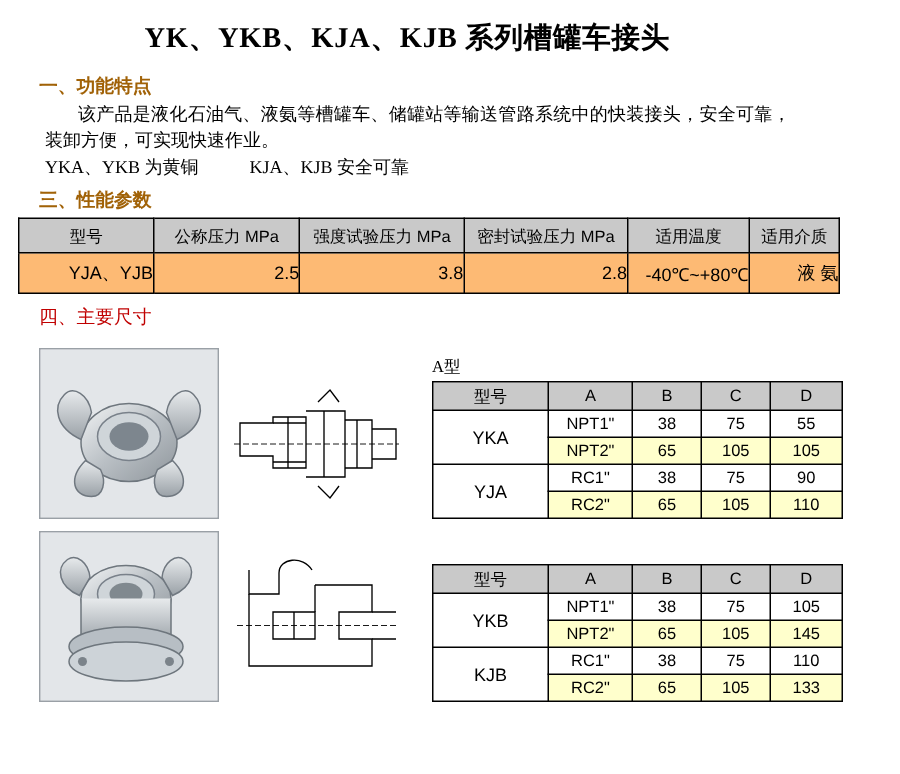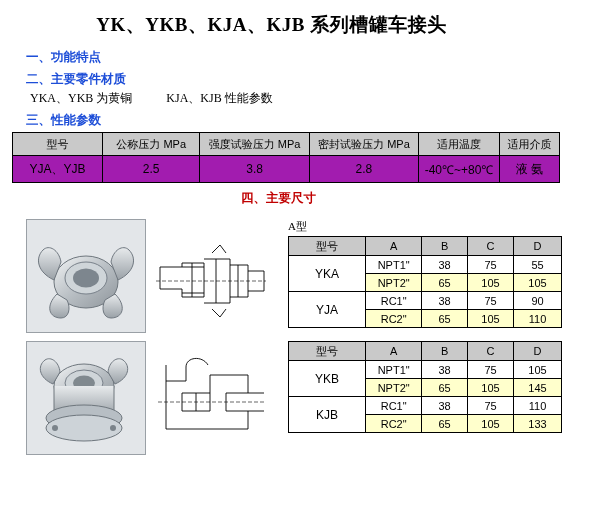--- a/index.html
+++ b/index.html
@@ -25,21 +25,21 @@
   .title {
     text-align: center;
     font-size: 19px;
     font-weight: bold;
     letter-spacing: 0.5px;
     padding-top: 12px;
     padding-bottom: 6px;
     font-family: "Liberation Serif", "DejaVu Serif", serif;
   }
   .section-head {
-    color: #1d4ed8;
+    color: #a16207;
     font-weight: bold;
     font-size: 12.5px;
     margin: 5px 0 2px 14px;
     font-family: "Liberation Sans", sans-serif;
   }
   .para {
     font-size: 12px;
     line-height: 17px;
     margin: 0 4px 0 18px;
     text-align: justify;
@@ -82,42 +82,42 @@
   table.perf th {
     background: #c9c9c9;
     height: 22px;
     font-size: 11px;
   }
   table.perf td {
     height: 26px;
     font-size: 12px;
   }
   table.perf tr.alt td {
-    background: #a21caf;
+    background: #fdba74;
+    text-align: right;
   }
   table.perf td.nm {
     font-size: 12px;
   }
 
   .dims-head {
     color: #c00000;
-    font-weight: bold;
+    font-weight: normal;
     font-size: 12.5px;
     margin: 7px 0 12px 14px;
     font-family: "Liberation Sans", sans-serif;
-    text-align: center;
   }
 
   .blocks {
     position: relative;
     margin-top: 2px;
   }
   .row-block {
     display: flex;
-    align-items: flex-start;
+    align-items: flex-end;
     margin-bottom: 8px;
   }
   .photo {
     width: 118px;
     height: 112px;
     border: 1px solid #9aa0a6;
     background: linear-gradient(135deg,#e9ecef 0%,#cfd4d8 45%,#e3e7ea 100%);
     position: relative;
     overflow: hidden;
     flex: none;
@@ -163,24 +163,24 @@
   svg { display:block; }
 </style>
 </head>
 <body>
 
 <div class="page">
 
   <div class="title">YK、YKB、KJA、KJB 系列槽罐车接头</div>
 
   <div class="section-head">一、功能特点</div>
-
-  <div class="section-head">二、主要零件材质</div>
+  <div class="para indent">该产品是液化石油气、液氨等槽罐车、储罐站等输送管路系统中的快装接头，安全可靠，装卸方便，可实现快速作业。</div>
+
   <div class="material-line">
-    <span>YKA、YKB 为黄铜</span><span class="gap"></span><span>KJA、KJB 性能参数</span>
+    <span>YKA、YKB 为黄铜</span><span class="gap"></span><span>KJA、KJB 安全可靠</span>
   </div>
 
   <div class="section-head">三、性能参数</div>
 
   <div class="perf-wrap">
     <table class="grid perf">
       <thead>
         <tr>
           <th style="width:90px">型号</th>
           <th style="width:98px">公称压力 MPa</th>

